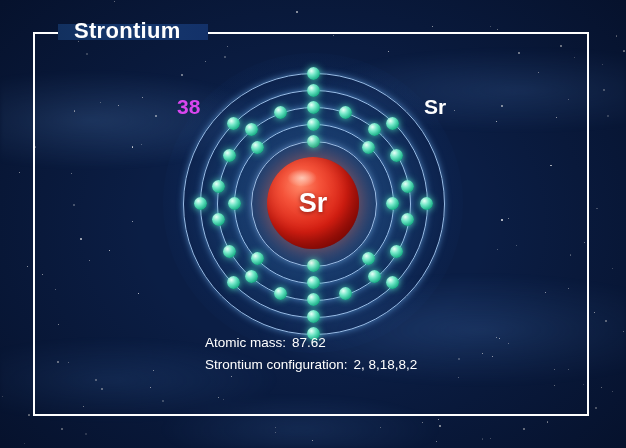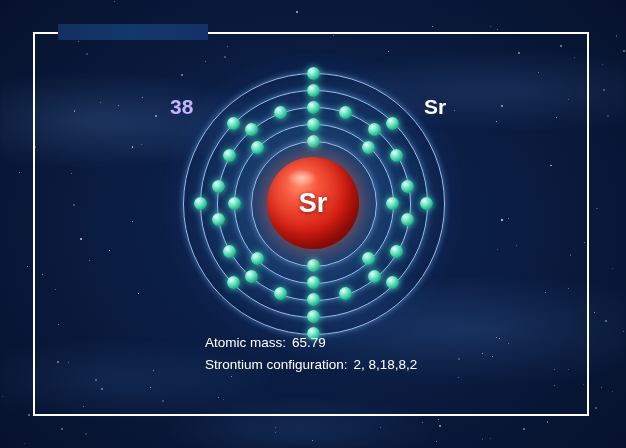--- a/index.html
+++ b/index.html
@@ -147,23 +147,23 @@
     height: 13px;
     margin-left: -6.5px;
     margin-top: -6.5px;
     border-radius: 50%;
     background: radial-gradient(circle at 34% 30%, #e8fff8 0%, #6fe6c6 35%, #20b48c 70%, #0b7a5e 100%);
     box-shadow: 0 0 7px rgba(80,230,190,0.85);
   }
   
   .atomic-number {
     position: absolute;
-    left: 170px;
+    left: 177px;
     top: 95px;
-    color: #c4b5fd;
+    color: #d946ef;
     font-size: 21px;
     font-weight: bold;
   }
   .symbol {
     position: absolute;
     left: 424px;
     top: 95px;
     color: #ffffff;
     font-size: 21px;
     font-weight: bold;
@@ -292,20 +292,21 @@
       <div class="star" style="left: 439.3px; top: 425.4px; width: 2px; height: 2px; opacity: 0.87;"></div>
       <div class="star" style="left: 89px; top: 260.2px; width: 1.2px; height: 1.2px; opacity: 0.64;"></div>
       <div class="star" style="left: 555.7px; top: 117.2px; width: 1.2px; height: 1.2px; opacity: 0.92;"></div>
       <div class="star" style="left: 574.3px; top: 57.1px; width: 1.2px; height: 1.2px; opacity: 0.49;"></div>
       <div class="star" style="left: 345.5px; top: 32.9px; width: 1.2px; height: 1.2px; opacity: 0.76;"></div>
     </div>
   <div class="vignette"></div>
 
   <div class="frame"></div>
   <div class="title-mask"></div>
+  <div class="title">Strontium</div>
 
   <div class="atom" id="atom">
     <div class="glow"></div>
 
     <div class="ring" style="left: -62px; top: -62px; width: 124px; height: 124px;"></div>
       <div class="electron" style="left: 0px; top: -62px;"></div>
       <div class="electron" style="left: 0px; top: 62px;"></div>
       <div class="ring" style="left: -79px; top: -79px; width: 158px; height: 158px;"></div>
       <div class="electron" style="left: 0px; top: -79px;"></div>
       <div class="electron" style="left: 55.86px; top: -55.86px;"></div>
@@ -348,20 +349,20 @@
       <div class="electron" style="left: 0px; top: 130px;"></div>
       <div class="nucleus"></div>
     <div class="nucleus-label">Sr</div>
   </div>
 
   <div class="atomic-number">38</div>
   <div class="symbol">Sr</div>
 
   <div class="info">
     <div class="row">
-      <span>Atomic mass:</span><span class="val">65.79</span>
+      <span>Atomic mass:</span><span class="val">87.62</span>
     </div>
     <div class="row">
       <span>Strontium configuration:</span><span class="val">2, 8,18,8,2</span>
     </div>
   </div>
 
 </div>
 
 </body></html>

